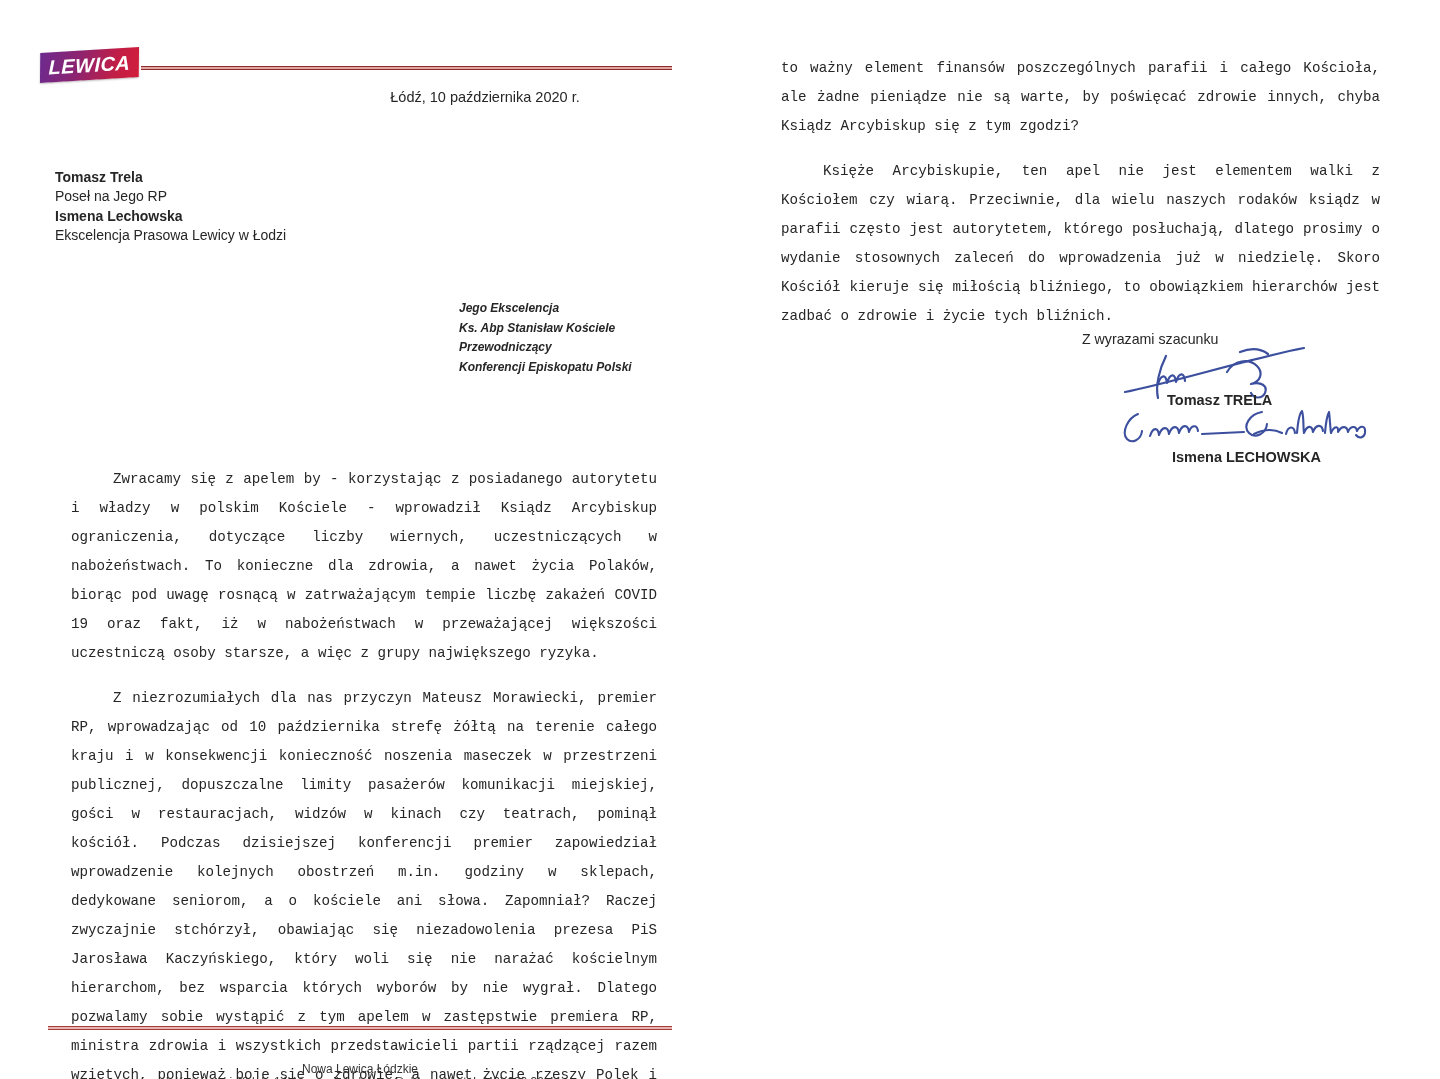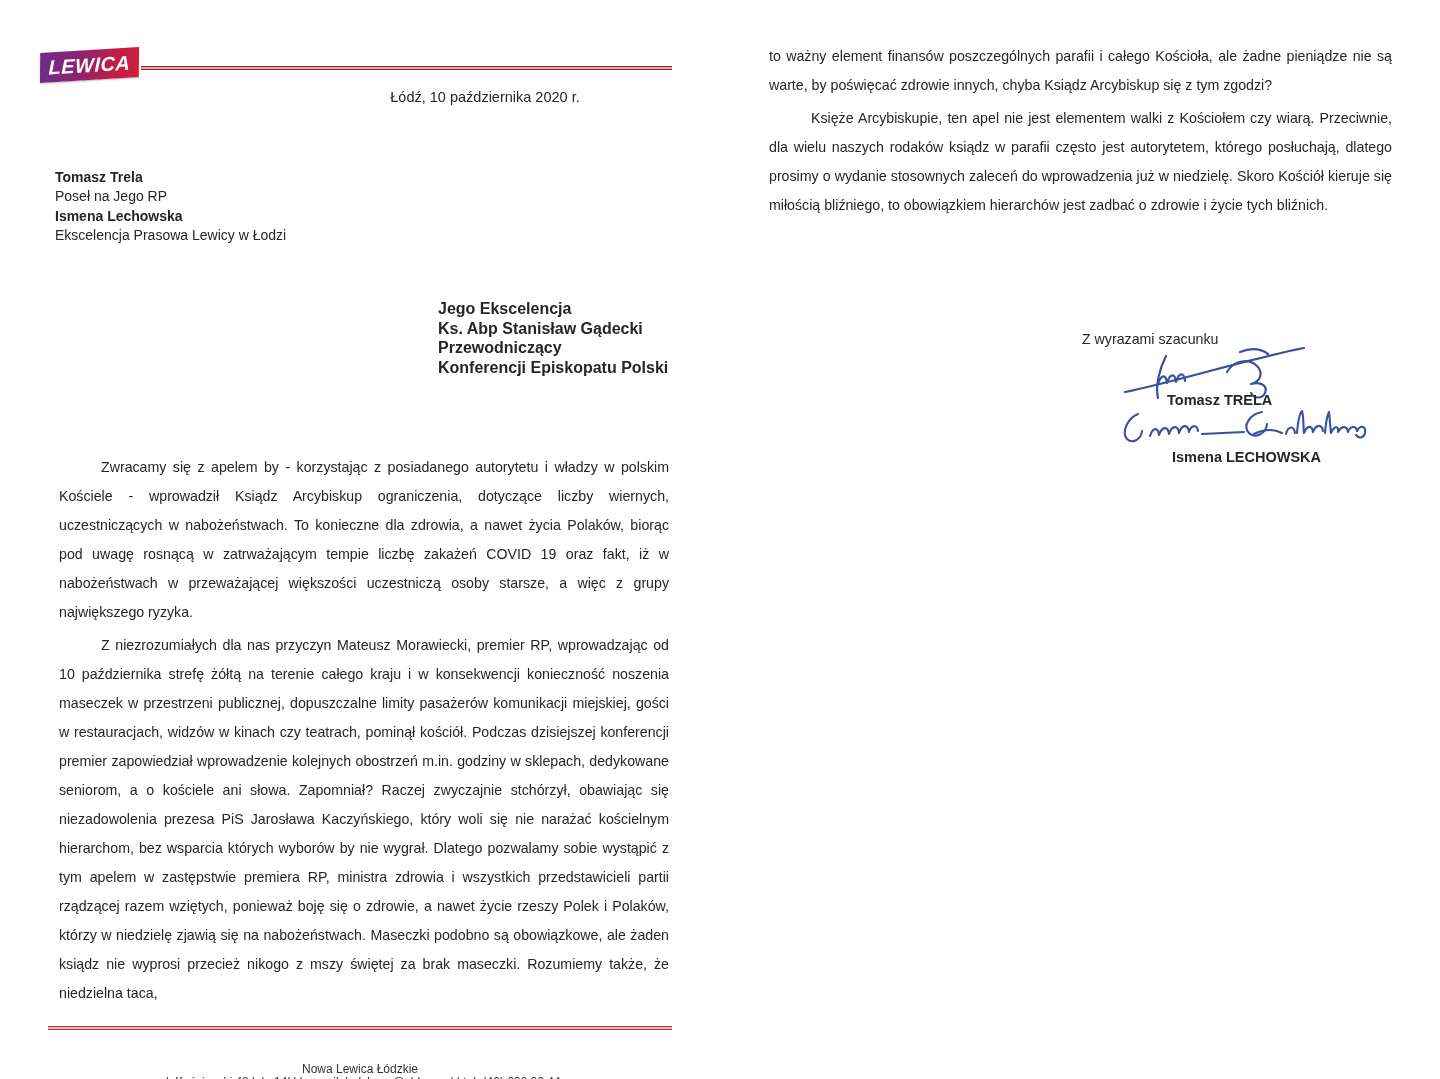--- a/index.html
+++ b/index.html
@@ -45,32 +45,33 @@
   
   .sender {
     position: absolute;
     left: 55px; top: 168px;
     font-size: 14px;
     line-height: 19.3px;
   }
   .sender .bold { font-weight: bold; }
   .recipient {
     position: absolute;
-    left: 438px; top: 299px;
-    font-size: 16px;
+    left: 459px; top: 299px;
+    font-size: 12px;
     line-height: 19.6px;
     font-weight: bold;
+    font-style: italic;
   }
   
   .body-block {
     font-size: 14.2px;
     line-height: 29px;
     text-align: justify;
   }
-  .body-block p { margin: 4px; text-indent: 42px; }
+  .body-block p { margin: 16px; text-indent: 42px; font-family: Liberation Mono, monospace; }
   .body-block p.cont { text-indent: 0; }
   .body-left  { position: absolute; left: 55px;  top: 449px; width: 618px; }
   .body-right { position: absolute; left: 765px; top: 38px;  width: 631px; }
   
   .closing {
     position: absolute;
     left: 1082px; top: 331px;
     width: 300px;
     text-align: left;
     font-size: 14.2px;
@@ -113,21 +114,21 @@
 
   <div class="sender">
     <div class="bold">Tomasz Trela</div>
     <div>Poseł na Jego RP</div>
     <div class="bold">Ismena Lechowska</div>
     <div>Ekscelencja Prasowa Lewicy w Łodzi</div>
   </div>
 
   <div class="recipient">
     <div>Jego Ekscelencja</div>
-    <div>Ks. Abp Stanisław Gądecki</div>
+    <div>Ks. Abp Stanisław Kościele</div>
     <div>Przewodniczący</div>
     <div>Konferencji Episkopatu Polski</div>
   </div>
 
   <div class="body-block body-left">
     <p>Zwracamy się z apelem by - korzystając z posiadanego autorytetu i władzy w polskim Kościele - wprowadził Ksiądz Arcybiskup ograniczenia, dotyczące liczby wiernych, uczestniczących w nabożeństwach. To konieczne dla zdrowia, a nawet życia Polaków, biorąc pod uwagę rosnącą w zatrważającym tempie liczbę zakażeń COVID 19 oraz fakt, iż w nabożeństwach w przeważającej większości uczestniczą osoby starsze, a więc z grupy największego ryzyka.</p>
     <p>Z niezrozumiałych dla nas przyczyn Mateusz Morawiecki, premier RP, wprowadzając od 10 października strefę żółtą na terenie całego kraju i w konsekwencji konieczność noszenia maseczek w przestrzeni publicznej, dopuszczalne limity pasażerów komunikacji miejskiej, gości w restauracjach, widzów w kinach czy teatrach, pominął kościół. Podczas dzisiejszej konferencji premier zapowiedział wprowadzenie kolejnych obostrzeń m.in. godziny w sklepach, dedykowane seniorom, a o kościele ani słowa. Zapomniał? Raczej zwyczajnie stchórzył, obawiając się niezadowolenia prezesa PiS Jarosława Kaczyńskiego, który woli się nie narażać kościelnym hierarchom, bez wsparcia których wyborów by nie wygrał. Dlatego pozwalamy sobie wystąpić z tym apelem w zastępstwie premiera RP, ministra zdrowia i wszystkich przedstawicieli partii rządzącej razem wziętych, ponieważ boję się o zdrowie, a nawet życie rzeszy Polek i Polaków, którzy w niedzielę zjawią się na nabożeństwach. Maseczki podobno są obowiązkowe, ale żaden ksiądz nie wyprosi przecież nikogo z mszy świętej za brak maseczki. Rozumiemy także, że niedzielna taca,</p>
   </div>
 
   <div class="rule-bottom"></div>

